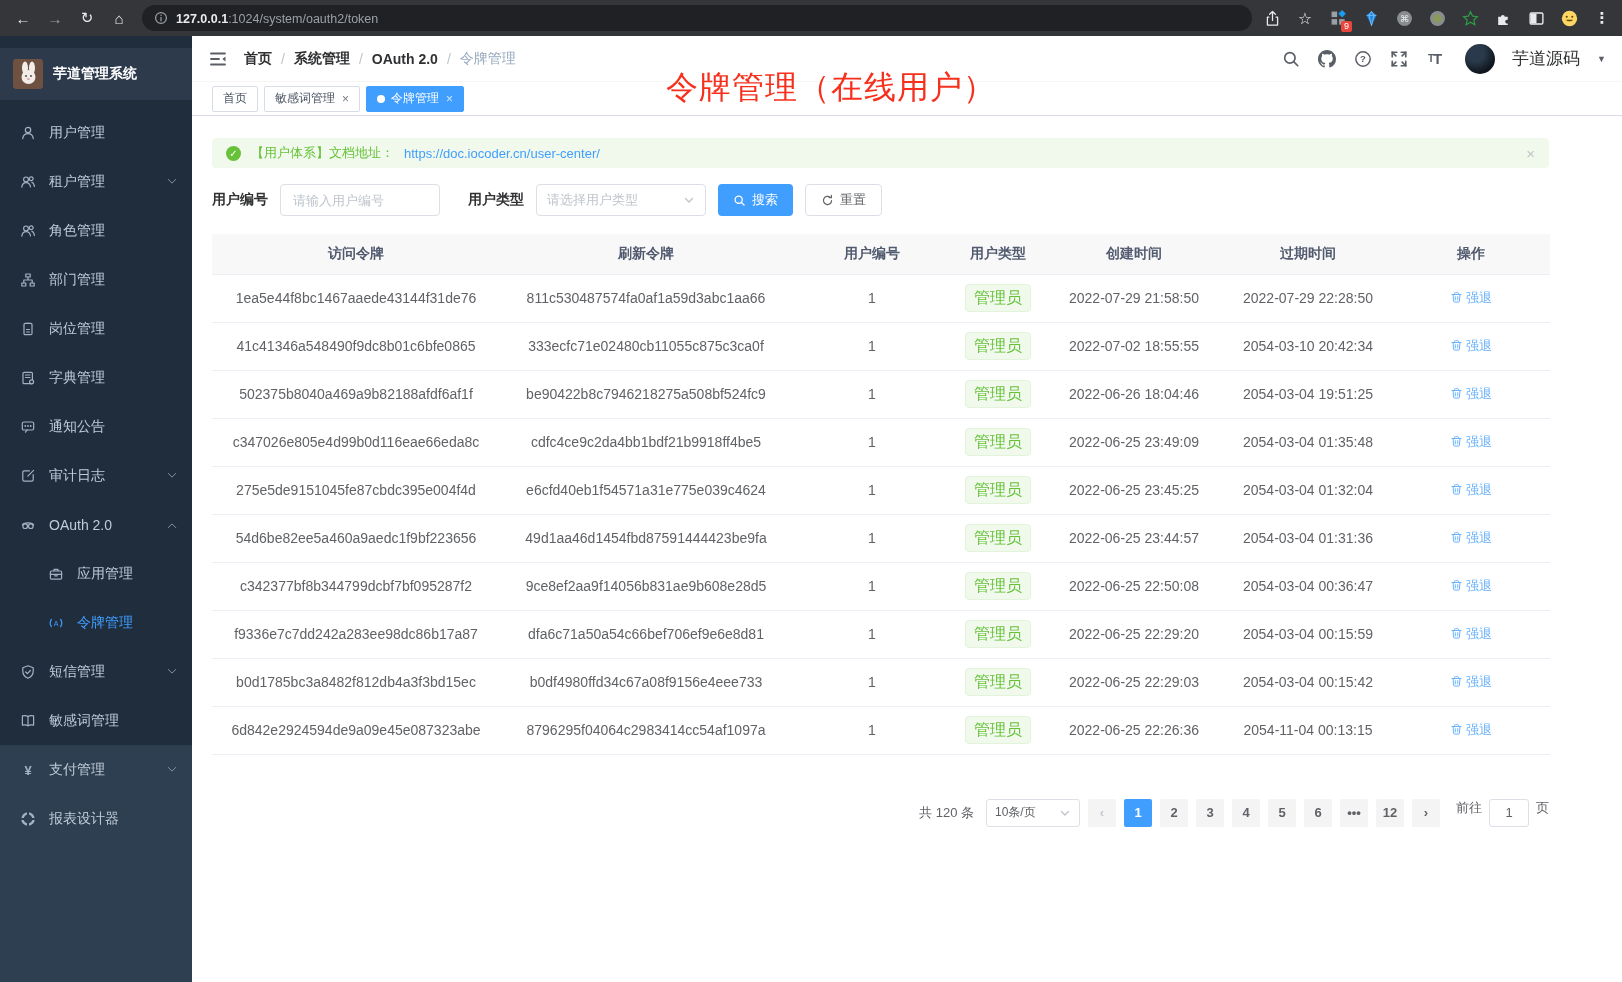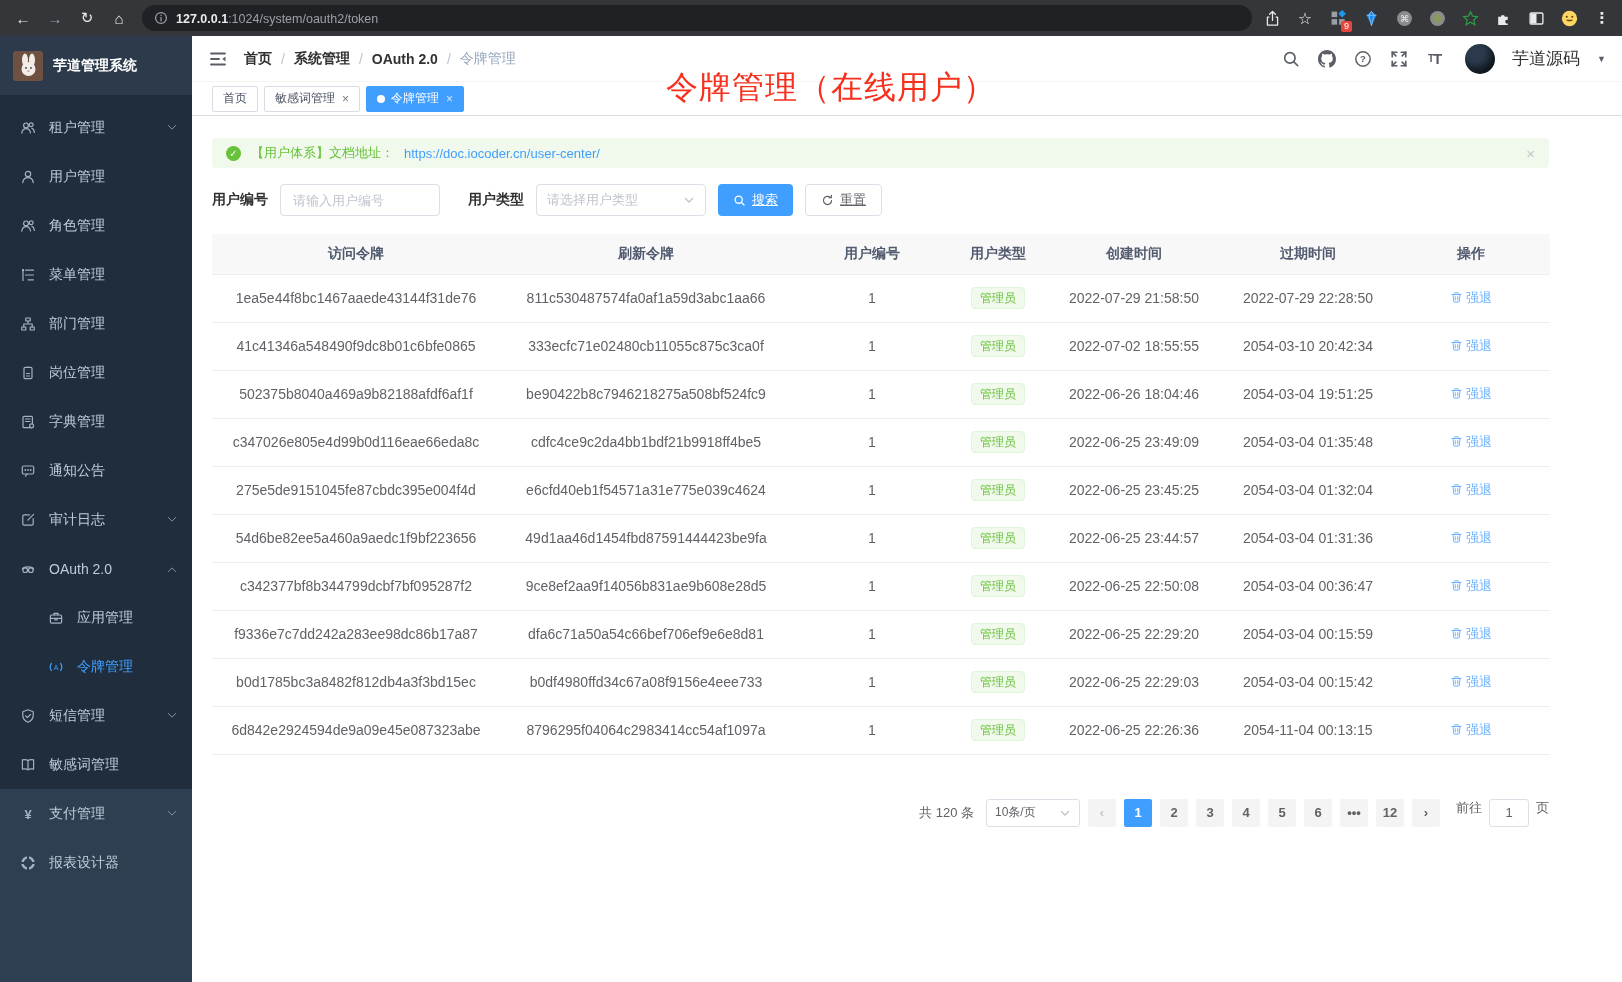--- a/index.html
+++ b/index.html
@@ -15,21 +15,21 @@
   .url-host { color:#e8eaed; font-size:12.5px; font-weight:700; }
   .url-path { color:#9aa0a6; font-size:12.5px; }
   .bactions { display:flex; align-items:center; gap:13px; color:#e8eaed; }
   .bact { width:20px; height:20px; display:flex; align-items:center; justify-content:center; font-size:15px; position:relative; }
   .ext-badge { position:absolute; bottom:-4px; right:-4px; background:#e8453c; color:#fff; font-size:9px; padding:0 3px; border-radius:2px; line-height:11px; }
   .bact svg { width:17px; height:17px; }
 
   
   .app { display:flex; height:946px; }
   .sidebar { width:192px; background:#1f2d3d; display:flex; flex-direction:column; color:#bfcbd9; flex-shrink:0; }
-  .logo-row { height:59px; background:#2d3a4b; display:flex; align-items:center; gap:10px; padding:12px 13px; flex-shrink:0; }
+  .logo-row { height:52px; background:#2d3a4b; display:flex; align-items:center; gap:10px; padding:12px 13px; flex-shrink:0;margin-top:12px; }
   .logo-img { width:30px; height:30px; border-radius:4px; background:#7a5c46; overflow:hidden; flex-shrink:0; }
   .logo-title { color:#fff; font-size:14px; font-weight:700; white-space:nowrap; }
   .menu { padding-top:8px; }
   .menu-item { height:49px; display:flex; align-items:center; gap:13px; padding:0 14px 0 20px; font-size:14px; color:#bfcbd9; cursor:pointer; }
   .mi-icon { width:16px; height:16px; color:#a3b1c2; display:flex; flex-shrink:0; }
   .mi-icon svg { width:16px; height:16px; }
   .mi-label { flex:1; white-space:nowrap; }
   .mi-chevron { width:12px; height:12px; color:#8d9cab; display:flex; }
   .mi-chevron svg { width:12px; height:12px; }
   .submenu-item { padding-left:48px; }
@@ -72,36 +72,36 @@
   .alert-close { position:absolute; right:14px; color:#c0c4cc; font-size:15px; cursor:pointer; }
 
   .search-row { display:flex; align-items:center; margin:2px 0 18px; }
   .form-label { font-weight:700; color:#303133; font-size:14px; margin-right:12px; }
   .form-label.second { margin-left:28px; }
   .text-input { width:160px; height:32px; border:1px solid #dcdfe6; border-radius:4px; padding:0 12px; font-size:13px; color:#606266; outline:none; }
   .text-input::placeholder { color:#bfc4cc; }
   .select-box { width:170px; height:32px; border:1px solid #dcdfe6; border-radius:4px; display:flex; align-items:center; justify-content:space-between; padding:0 10px; color:#bfc4cc; font-size:13px; cursor:pointer; }
   .select-caret { width:12px; height:12px; color:#c0c4cc; display:flex; }
   .select-caret svg { width:12px; height:12px; }
-  .btn { height:32px; border-radius:4px; padding:0 15px; display:inline-flex; align-items:center; gap:6px; font-size:13px; cursor:pointer; border:none;text-decoration:underline; }
+  .btn { height:32px; border-radius:4px; padding:0 15px; display:inline-flex; align-items:center; gap:6px; font-size:13px; cursor:pointer; border:none; }
   .btn svg { width:13px; height:13px; }
   .btn-primary { background:#409eff; color:#fff; margin-left:12px; }
   .btn-default { background:#fff; border:1px solid #dcdfe6; color:#606266; margin-left:12px; }
 
   .data-table { width:100%; border-collapse:collapse; table-layout:fixed; }
   .data-table th { height:40px; background:#f8f8f9; color:#515a6e; font-size:14px; font-weight:600; text-align:center; border-bottom:1px solid #ebeef5; }
   .data-table td { height:48px; border-bottom:1px solid #ebeef5; font-size:14px; color:#606266; text-align:center; white-space:nowrap; overflow:hidden; }
   .data-table th:nth-child(1), .data-table td:nth-child(1) { width:288px; }
   .data-table th:nth-child(2), .data-table td:nth-child(2) { width:292px; }
   .data-table th:nth-child(3), .data-table td:nth-child(3) { width:160px; }
   .data-table th:nth-child(4), .data-table td:nth-child(4) { width:92px; }
   .data-table th:nth-child(5), .data-table td:nth-child(5) { width:180px; }
   .data-table th:nth-child(6), .data-table td:nth-child(6) { width:168px; }
   .data-table th:nth-child(7), .data-table td:nth-child(7) { width:158px; }
-  .tag-admin { display:inline-block; background:#f0f9eb; border:1px solid #e1f3d8; color:#67c23a; font-size:12px; padding:3px 8px; border-radius:4px; line-height:1.2; }
+  .tag-admin { display:inline-block; background:#f0f9eb; border:1px solid #e1f3d8; color:#67c23a; font-size:16px; padding:3px 8px; border-radius:4px; line-height:1.2; }
   .action-link { color:#66b1ff; font-size:13px; display:inline-flex; align-items:center; gap:3px; cursor:pointer; background:none; border:none; }
   .action-link svg { width:13px; height:13px; }
 
   .pagination { display:flex; align-items:center; justify-content:flex-end; gap:8px; margin-top:44px; font-size:13px; color:#606266; }
   .pg-total { margin-right:4px; }
   .page-size { width:94px; height:28px; border:1px solid #dcdfe6; border-radius:3px; display:flex; align-items:center; justify-content:space-between; padding:0 8px; font-size:12px; color:#606266; cursor:pointer; }
   .page-btn { min-width:28px; height:28px; background:#f4f4f5; border-radius:2px; display:flex; align-items:center; justify-content:center; font-size:13px; color:#606266; font-weight:700; cursor:pointer; padding:0 4px; }
   .page-btn.active { background:#409eff; color:#fff; }
   .page-btn.prev { color:#c0c4cc; }
   .pages { display:flex; gap:8px; }
@@ -210,62 +210,52 @@
             <circle cx="18" cy="17" r="0.9" fill="#444"></circle>
             <ellipse cx="15.5" cy="20" rx="1.4" ry="0.9" fill="#d8a7a7"></ellipse>
           </svg>
       </span>
       <span class="logo-title">芋道管理系统</span>
     </div>
     <nav class="menu">
         <div class="menu-item">
           <span class="mi-icon">
             <svg viewBox="0 0 16 16" fill="none" stroke="currentColor" stroke-width="1.2" stroke-linecap="round" stroke-linejoin="round">
+              <circle cx="8" cy="5" r="2.7"></circle>
+              <path d="M2.7 13.6c.5-3.3 2.6-4.9 5.3-4.9s4.8 1.6 5.3 4.9"></path>
+            </svg>
+          </span>
+          <span class="mi-label">用户管理</span>
+        </div>
+        <div class="menu-item">
+          <span class="mi-icon">
+            <svg viewBox="0 0 16 16" fill="none" stroke="currentColor" stroke-width="1.2" stroke-linecap="round" stroke-linejoin="round">
               <circle cx="6" cy="5.4" r="2.4"></circle>
               <path d="M1.8 13.2c.4-3 2.2-4.5 4.4-4.5s3.8 1.3 4.3 4.2"></path>
               <circle cx="11.2" cy="4.8" r="1.9"></circle>
               <path d="M11.8 8.3c1.5.5 2.3 1.8 2.6 4.2"></path>
             </svg>
           </span>
           <span class="mi-label">租户管理</span>
           <span class="mi-chevron">
             <svg viewBox="0 0 16 16" fill="none" stroke="currentColor" stroke-width="1.2" stroke-linecap="round" stroke-linejoin="round">
               <path d="M3 4.5l5 5 5-5"></path>
             </svg>
           </span>
         </div>
         <div class="menu-item">
           <span class="mi-icon">
             <svg viewBox="0 0 16 16" fill="none" stroke="currentColor" stroke-width="1.2" stroke-linecap="round" stroke-linejoin="round">
-              <circle cx="8" cy="5" r="2.7"></circle>
-              <path d="M2.7 13.6c.5-3.3 2.6-4.9 5.3-4.9s4.8 1.6 5.3 4.9"></path>
-            </svg>
-          </span>
-          <span class="mi-label">用户管理</span>
-        </div>
-        <div class="menu-item">
-          <span class="mi-icon">
-            <svg viewBox="0 0 16 16" fill="none" stroke="currentColor" stroke-width="1.2" stroke-linecap="round" stroke-linejoin="round">
               <circle cx="6" cy="5.4" r="2.4"></circle>
               <path d="M1.8 13.2c.4-3 2.2-4.5 4.4-4.5s3.8 1.3 4.3 4.2"></path>
               <circle cx="11.2" cy="4.8" r="1.9"></circle>
               <path d="M11.8 8.3c1.5.5 2.3 1.8 2.6 4.2"></path>
             </svg>
           </span>
           <span class="mi-label">角色管理</span>
-        </div>
-        <div class="menu-item">
-          <span class="mi-icon">
-            <svg viewBox="0 0 16 16" fill="none" stroke="currentColor" stroke-width="1.2" stroke-linecap="round" stroke-linejoin="round">
-              <path d="M3 2.5v11"></path>
-              <path d="M5.5 3.2h8M5.5 8h8M8 12.8h5.5"></path>
-              <rect x="2" y="2.2" width="2" height="2" fill="currentColor" stroke="none"></rect>
-            </svg>
-          </span>
-          <span class="mi-label">菜单管理</span>
         </div>
         <div class="menu-item">
           <span class="mi-icon">
             <svg viewBox="0 0 16 16" fill="none" stroke="currentColor" stroke-width="1.2" stroke-linecap="round" stroke-linejoin="round">
               <rect x="5.8" y="2" width="4.4" height="3"></rect>
               <rect x="1.8" y="11" width="4" height="3"></rect>
               <rect x="10.2" y="11" width="4" height="3"></rect>
               <path d="M8 5v3M3.8 11V8h8.4v3"></path>
             </svg>
           </span>

